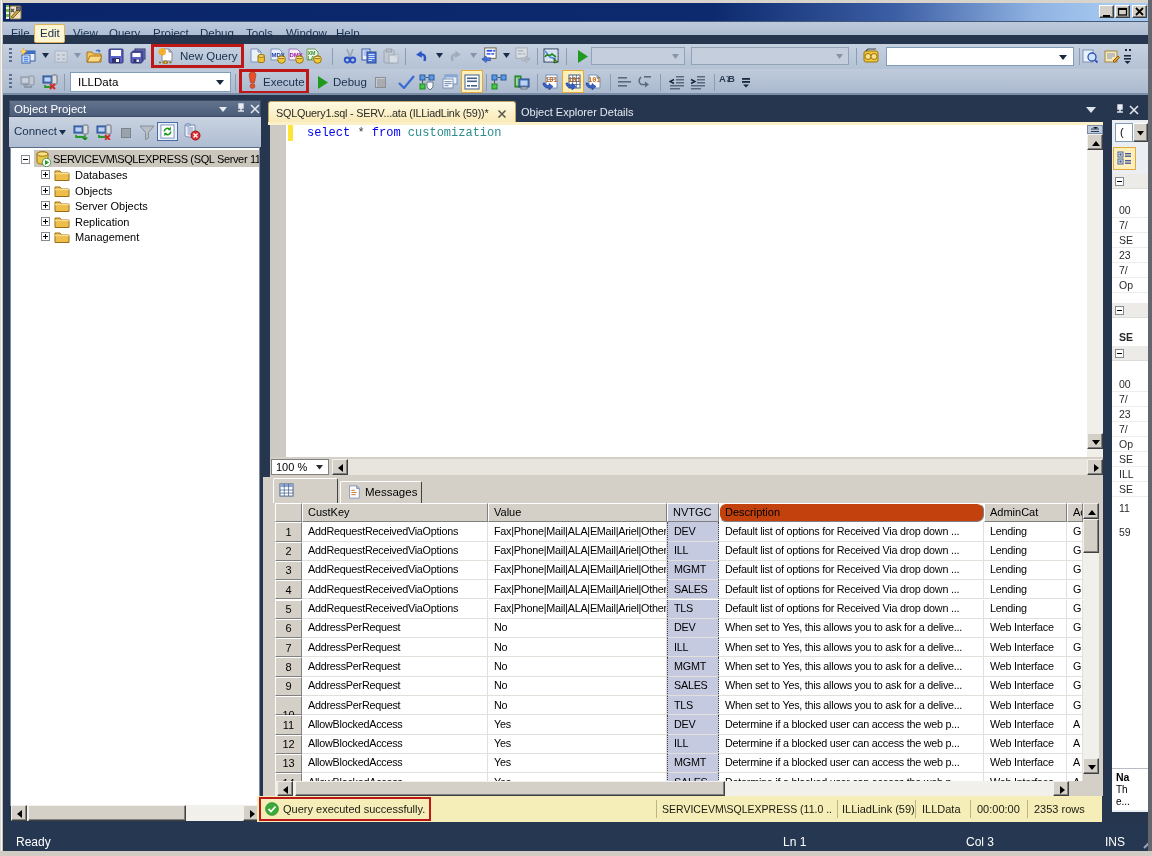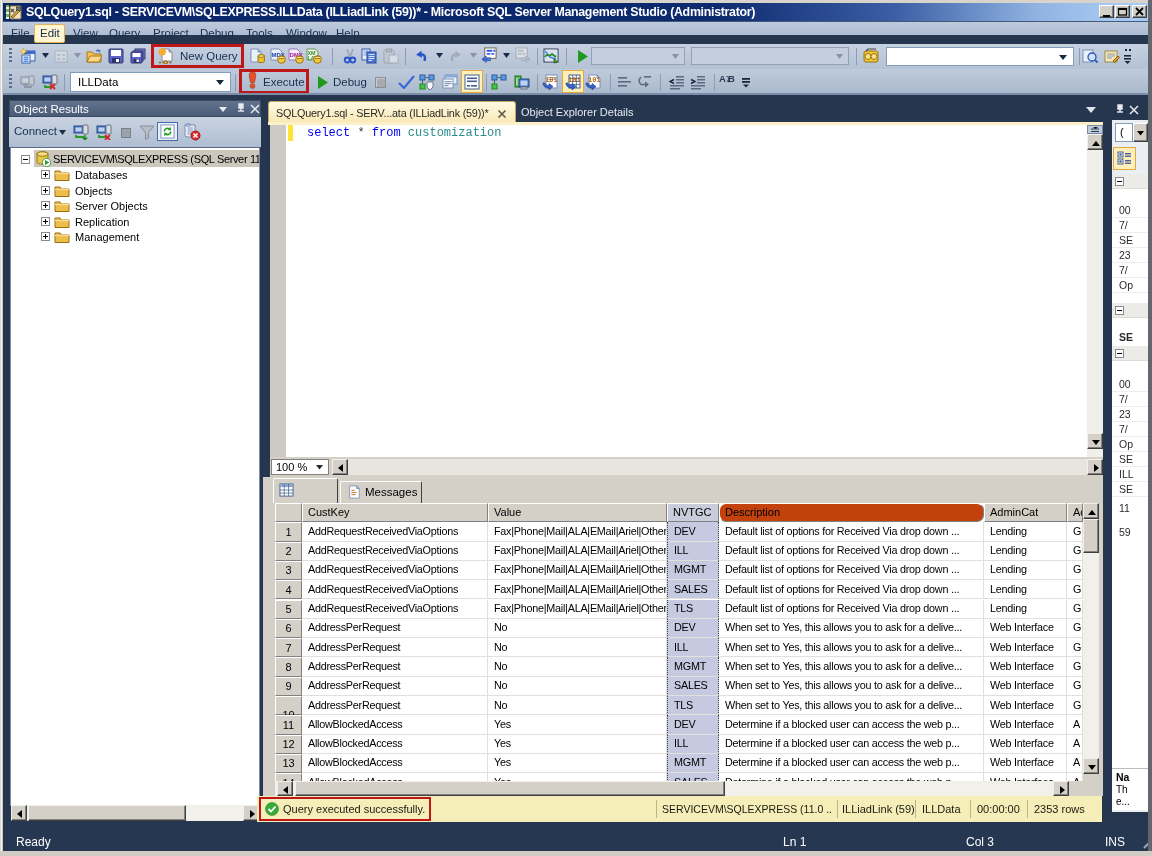--- a/index.html
+++ b/index.html
@@ -21,21 +21,20 @@
   <svg class="abs" style="left:3px; top:1px;" width="16" height="16" viewBox="0 0 16 16">
     <rect x="0" y="1" width="3" height="14" fill="#7AB648"></rect>
     <rect x="0" y="3" width="3" height="2" fill="#E8F4DC"></rect>
     <rect x="0" y="8" width="3" height="2" fill="#E8F4DC"></rect>
     <rect x="0" y="13" width="3" height="2" fill="#E8F4DC"></rect>
     <rect x="4" y="2" width="11" height="13" rx="1" fill="#F0E3C3" stroke="#8A7340" stroke-width="1"></rect>
     <path d="M5 13 L12 5 L14 7 L7 14 Z" fill="#C8A23C" stroke="#6B5520" stroke-width="0.8"></path>
     <rect x="10.5" y="3" width="4" height="3.4" fill="#6E6E74" stroke="#3A3A40" stroke-width="0.7"></rect>
     <path d="M5 5 L8 8 M5 8 L8 5" stroke="#54565C" stroke-width="1.6"></path>
   </svg>
-  <div class="abs" style="left:23px; top:2px; width:900px; height:15px; color:#FFFFFF; font-size:12.4px; font-weight:bold; letter-spacing:-0.3px; white-space:nowrap;">SQLQuery1.sql - SERVICEVM\SQLEXPRESS.ILLData (ILLiadLink (59))* - Microsoft SQL Server Management Studio (Administrator)</div>
   <div class="abs btn3d" style="left:1096px; top:2px; width:15px; height:13px;">
       <div class="abs" style="left:3px; top:9px; width:7px; height:2px; background:#000;"></div>
     </div>
   <div class="abs btn3d" style="left:1112px; top:2px; width:15px; height:13px;">
       <svg width="13" height="11" viewBox="0 0 13 11">
         <rect x="2.5" y="2.5" width="8" height="6.5" fill="none" stroke="#000" stroke-width="1.3"></rect>
         <rect x="2" y="2" width="9" height="2" fill="#000"></rect>
       </svg>
     </div>
   <div class="abs btn3d" style="left:1129px; top:2px; width:15px; height:13px;">
@@ -428,21 +427,21 @@
         <path d="M1 6.5 L7 6.5 L4 9.5 Z"></path>
       </g>
     </svg>
 </div>
 <div class="abs" style="left:3px; top:93px; width:1146px; height:2px; background:#7C8DA8;"></div>
 
 <div class="abs" id="client" style="left:3px; top:95px; width:1146px; height:727px; background:#27364F;"></div>
 
 <div class="abs" id="oe" style="left:9px; top:100px; width:252px; height:722px;">
   <div class="abs" style="left:0; top:0; width:252px; height:17px; background:linear-gradient(#62738E,#4A5C78); border:1px solid #3A4A62;">
-    <div class="abs" style="left:4px; top:2px; color:#FFF; font-size:11.5px;">Object Results</div>
+    <div class="abs" style="left:4px; top:2px; color:#FFF; font-size:11.5px;">Object Project</div>
     <svg class="abs" style="left:209px; top:6px;" width="9" height="6" viewBox="0 0 9 6">
         <path d="M0 0 L8 0 L4 5 Z" fill="#E8ECF2"></path>
       </svg>
     <svg class="abs" style="left:226px; top:2px;" width="10" height="12" viewBox="0 0 10 12">
         <g stroke="#E8ECF2" stroke-width="1.4" fill="none">
           <path d="M5 1 L5 8"></path>
           <path d="M2 8 L8 8"></path>
           <path d="M3 1 L7 1 L7 5 L3 5 Z" fill="#E8ECF2"></path>
         </g>
       </svg>

